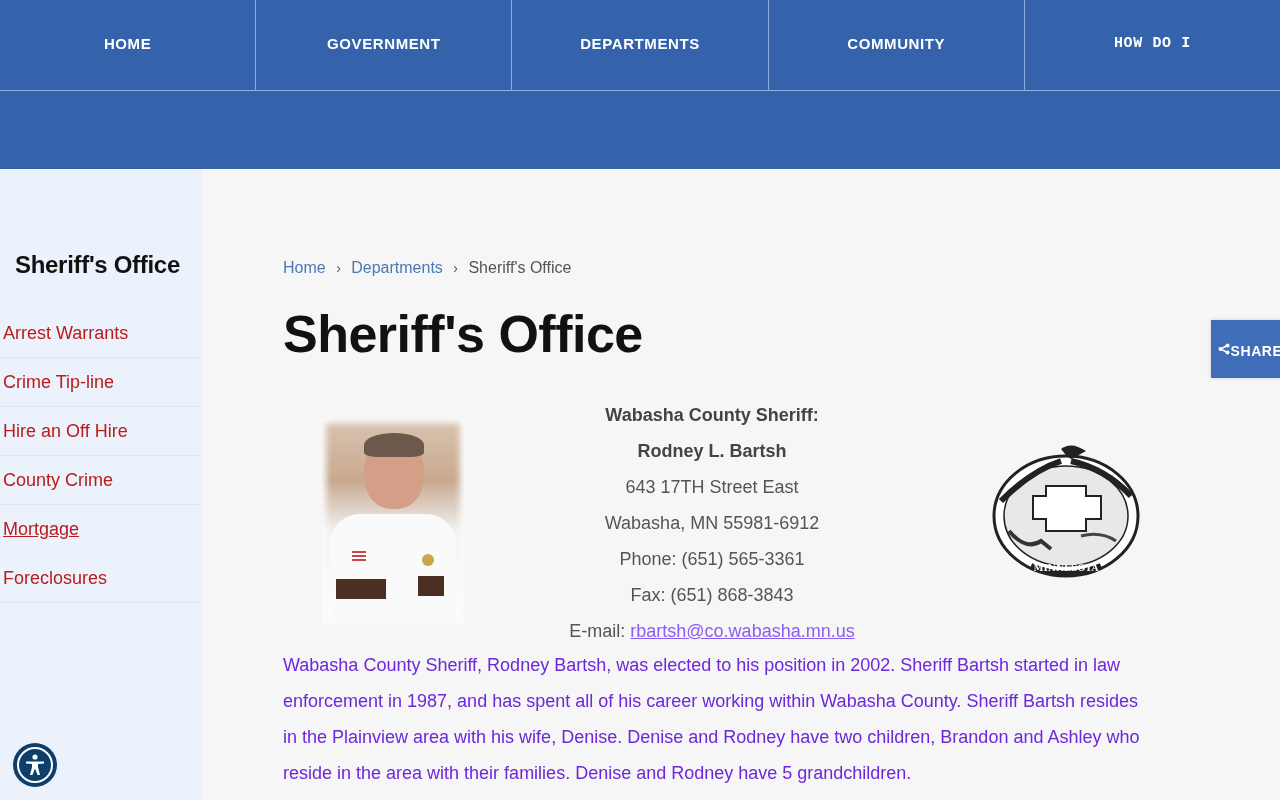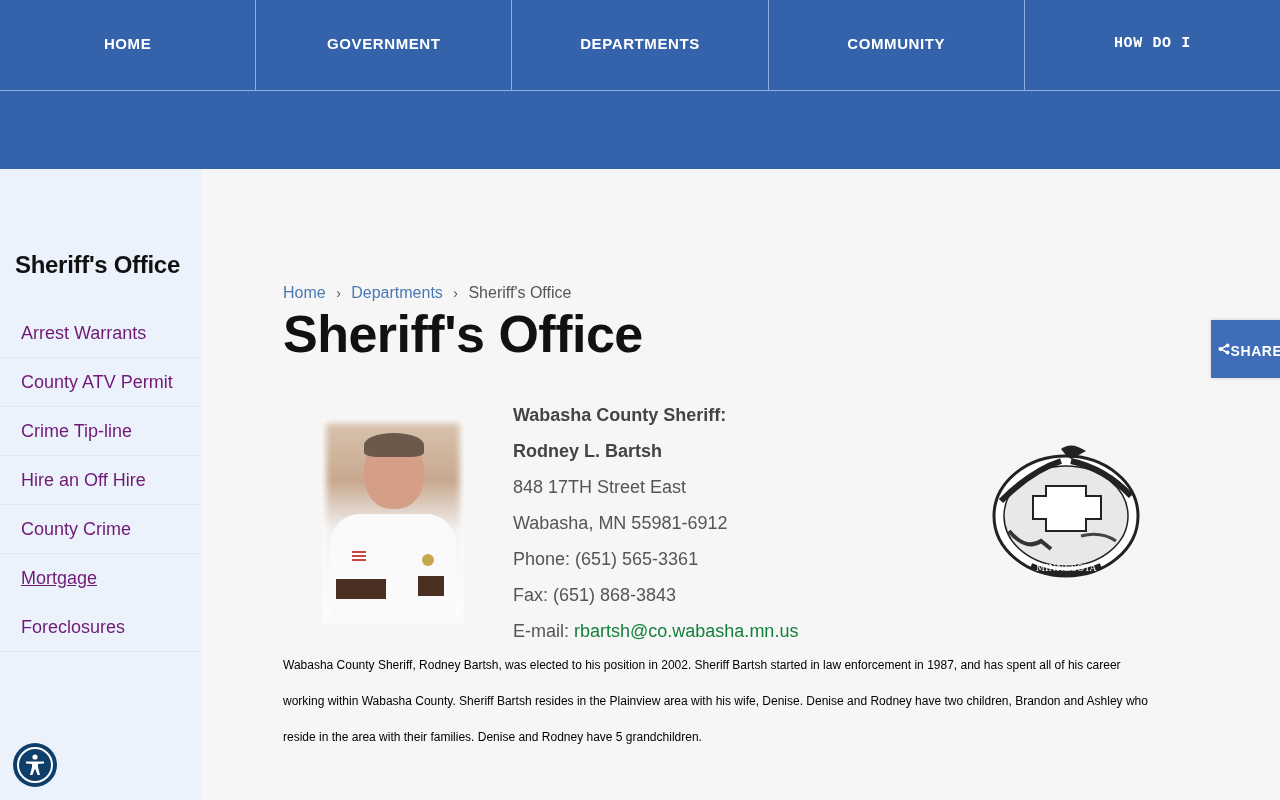--- a/index.html
+++ b/index.html
@@ -33,39 +33,39 @@
       background: #ebf2fb;
     }
     .sidebar-title {
       position: absolute; left: 15px; top: 82px;
       font-size: 24px; font-weight: bold; color: #111;
       letter-spacing: -0.3px;
     }
     .side-list { position: absolute; left: 0; top: 140px; width: 201px; }
     .side-item {
       height: 49px; display: flex; align-items: center;
-      padding-left: 21px; font-size: 18px; color: #701a75;
+      padding-left: 3px; font-size: 18px; color: #b91c1c;
       border-bottom: 1px solid #dde6f2; cursor: pointer;
     }
     .side-item.no-border { border-bottom: none; text-decoration: underline; }
     .a11y-btn {
       position: absolute; left: 13px; top: 574px; width: 44px; height: 44px;
       border-radius: 50%; background: #0e3e6a;
       display: flex; align-items: center; justify-content: center; cursor: pointer;
     }
     .a11y-btn .ring {
       width: 36px; height: 36px; border-radius: 50%; border: 2px solid #fff;
       display: flex; align-items: center; justify-content: center;
     }
 
     
     .main { position: absolute; left: 283px; top: 169px; width: 870px; }
     .breadcrumb {
       position: absolute; top: 90px; left: 0;
-      font-size: 16px; color: #555; white-space: nowrap; margin-top: 25px;
+      font-size: 16px; color: #555; white-space: nowrap;
     }
     .breadcrumb a { color: #4a78b5; text-decoration: none; cursor: pointer; }
     .breadcrumb .sep { margin: 0 6px; color: #555; font-size: 14px; }
     .page-title {
       position: absolute; top: 135px; left: 0;
       font-size: 52px; font-weight: bold; color: #111; letter-spacing: -0.5px;
       white-space: nowrap;
     }
     .photo {
       position: absolute; left: 39px; top: 250px; width: 142px; height: 205px;
@@ -85,31 +85,31 @@
       position: absolute; left: 8px; top: 95px; width: 126px; height: 110px;
       background: #fafafa; border-radius: 30px 30px 0 0;
     }
     .photo .pocket-l { position: absolute; left: 14px; top: 160px; width: 50px; height: 20px; background: #4a2f22; }
     .photo .pocket-r { position: absolute; left: 96px; top: 157px; width: 26px; height: 20px; background: #4a2f22; }
     .photo .flag { position: absolute; left: 30px; top: 132px; width: 14px; height: 10px; background: repeating-linear-gradient(180deg,#c44 0 2px,#fff 2px 4px); }
     .photo .badge { position: absolute; left: 100px; top: 135px; width: 12px; height: 12px; background: #c9a64a; border-radius: 50%; }
 
     .contact {
       position: absolute; left: 230px; top: 228px; width: 398px;
-      font-size: 18px; color: #555; line-height: 36px;
+      text-align: center; font-size: 18px; color: #555; line-height: 36px;
     }
     .contact .bold { font-weight: bold; color: #444; }
-    .contact a { color: #15803d; cursor: pointer; }
+    .contact a { color: #8b5cf6; text-decoration: underline; cursor: pointer; }
 
     .seal {
-      position: absolute; left: 708px; top: 272px; width: 150px; height: 140px;
+      position: absolute; left: 708px; top: 272px; width: 150px; height: 140px; font-weight: bold;
     }
     .bio {
       position: absolute; left: 0; top: 478px; width: 870px;
-      font-size: 12px; line-height: 36px; color: #000000;
+      font-size: 18px; line-height: 36px; color: #6d28d9;
     }
 
     .share {
       position: absolute; left: 1211px; top: 320px; width: 79px; height: 58px;
       background: #3f6db8; color: #fff; cursor: pointer;
       display: flex; flex-direction: row; align-items: center; justify-content: center;
       box-shadow: 0 0 4px rgba(0,0,0,0.15);
     }
     .share .lbl { font-size: 14px; font-weight: bold; letter-spacing: 0.6px; margin-top: 4px; }
   </style>
@@ -123,21 +123,20 @@
     <div class="nav-item">DEPARTMENTS</div>
     <div class="nav-item">COMMUNITY</div>
     <div class="nav-item">HOW DO I</div>
   </nav>
 </header>
 
 <aside class="sidebar">
   <div class="sidebar-title">Sheriff's Office</div>
   <div class="side-list">
     <div class="side-item">Arrest Warrants</div>
-    <div class="side-item">County ATV Permit</div>
     <div class="side-item">Crime Tip-line</div>
     <div class="side-item">Hire an Off Hire</div>
     <div class="side-item">County Crime</div>
     <div class="side-item no-border">Mortgage</div>
     <div class="side-item">Foreclosures</div>
   </div>
   <div class="a11y-btn">
     <div class="ring">
       <svg width="22" height="24" viewBox="0 0 22 24">
         <circle cx="11" cy="4" r="2.6" fill="#fff"></circle>
@@ -164,21 +163,21 @@
     <div class="hair"></div>
     <div class="pocket-l"></div>
     <div class="pocket-r"></div>
     <div class="flag"></div>
     <div class="badge"></div>
   </div>
 
   <div class="contact">
     <div class="bold">Wabasha County Sheriff:</div>
     <div class="bold">Rodney L. Bartsh</div>
-    <div>848 17TH Street East</div>
+    <div>643 17TH Street East</div>
     <div>Wabasha, MN 55981-6912</div>
     <div>Phone: (651) 565-3361</div>
     <div>Fax: (651) 868-3843</div>
     <div><span>E-mail: </span><a>rbartsh@co.wabasha.mn.us</a></div>
   </div>
 
   <div class="seal">
     <svg width="150" height="140" viewBox="0 0 150 140">
       <ellipse cx="75" cy="75" rx="72" ry="60" fill="#fff" stroke="#222" stroke-width="3"></ellipse>
       <ellipse cx="75" cy="75" rx="62" ry="50" fill="#e8e8e8" stroke="#222" stroke-width="1.5"></ellipse>

